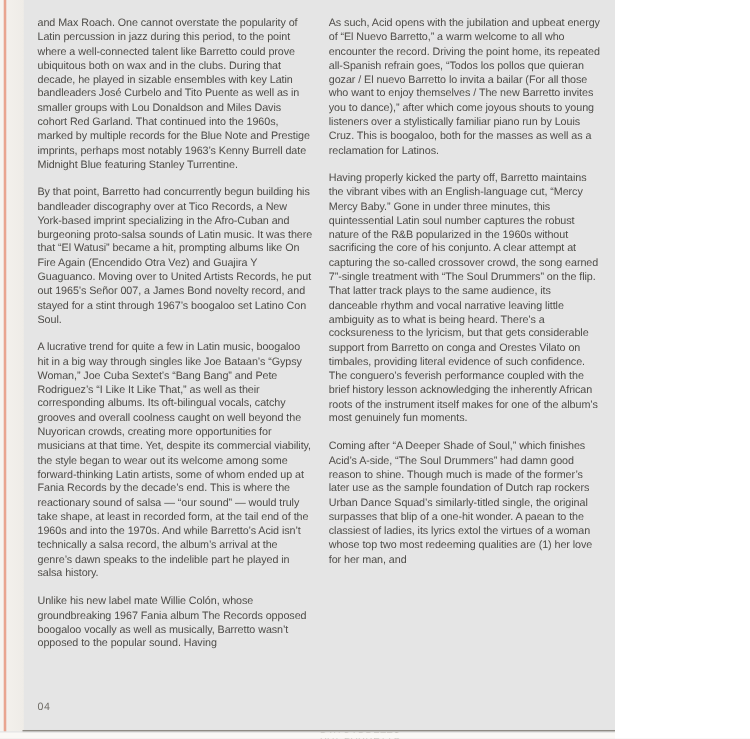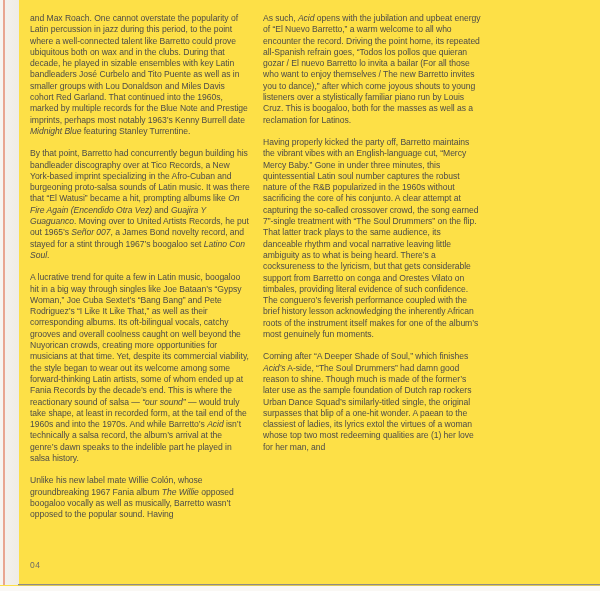--- a/index.html
+++ b/index.html
@@ -3,22 +3,22 @@
 <meta charset="utf-8">
 <style>
   html, body { margin: 0; padding: 0; }
   body {
     width: 600px; height: 591px;
     font-family: "Liberation Sans", sans-serif;
     background: #ffffff;
   }
   .page {
     position: relative;
-    width: 600px; height: 591px;
-    background: #fde047;
+    width: 492px; height: 591px;
+    background: #e5e5e5;
     overflow: hidden;
   }
   
   .edge-white {
     position: absolute; left: 0; top: 0;
     width: 3px; height: 585px;
     background: #f7f4f0;
   }
   .edge-pink {
     position: absolute; left: 3px; top: 0;
@@ -44,21 +44,21 @@
   .col {
     position: absolute; top: 13px;
     font-size: 8.6px;
     line-height: 11.3px;
     letter-spacing: -0.05px;
     color: #4e4c48;
   }
   .col-left  { left: 30px;  width: 220px; }
   .col-right { left: 263px; width: 219px; }
   .para { margin: 0 0 11px 0; }
-  .it { font-style: italic; }
+  .it { }
   .footer-page-number {
     position: absolute; left: 30px; top: 560px;
     font-size: 8.5px; letter-spacing: 0.4px;
     color: #6f6c66;
   }
   .footer-artist {
     position: absolute; left: 256px; top: 584px;
     font-size: 7.6px; letter-spacing: 0.55px;
     color: #7c786f;
   }
@@ -69,21 +69,21 @@
 <div class="page">
 
   <div class="edge-fade"></div>
   <div class="edge-white"></div>
   <div class="edge-pink"></div>
 
   <div class="col col-left">
       <p class="para"><span>and Max Roach. One cannot overstate the popularity of Latin percussion in jazz during this period, to the point where a well-connected talent like Barretto could prove ubiquitous both on wax and in the clubs. During that decade, he played in sizable ensembles with key Latin bandleaders José Curbelo and Tito Puente as well as in smaller groups with Lou Donaldson and Miles Davis cohort Red Garland. That continued into the 1960s, marked by multiple records for the Blue Note and Prestige imprints, perhaps most notably 1963’s Kenny Burrell date </span><span class="it">Midnight Blue</span><span> featuring Stanley Turrentine.</span></p>
       <p class="para"><span>By that point, Barretto had concurrently begun building his bandleader discography over at Tico Records, a New York-based imprint specializing in the Afro-Cuban and burgeoning proto-salsa sounds of Latin music. It was there that “El Watusi” became a hit, prompting albums like </span><span class="it">On Fire Again (Encendido Otra Vez)</span><span> and </span><span class="it">Guajira Y Guaguanco</span><span>. Moving over to United Artists Records, he put out 1965’s </span><span class="it">Señor 007</span><span>, a James Bond novelty record, and stayed for a stint through 1967’s boogaloo set </span><span class="it">Latino Con Soul</span><span>.</span></p>
       <p class="para"><span>A lucrative trend for quite a few in Latin music, boogaloo hit in a big way through singles like Joe Bataan’s “Gypsy Woman,” Joe Cuba Sextet’s “Bang Bang” and Pete Rodriguez’s “I Like It Like That,” as well as their corresponding albums. Its oft-bilingual vocals, catchy grooves and overall coolness caught on well beyond the Nuyorican crowds, creating more opportunities for musicians at that time. Yet, despite its commercial viability, the style began to wear out its welcome among some forward-thinking Latin artists, some of whom ended up at Fania Records by the decade’s end. This is where the reactionary sound of salsa — </span><span class="it">“our sound”</span><span> — would truly take shape, at least in recorded form, at the tail end of the 1960s and into the 1970s. And while Barretto’s </span><span class="it">Acid</span><span> isn’t technically a salsa record, the album’s arrival at the genre’s dawn speaks to the indelible part he played in salsa history.</span></p>
-      <p class="para"><span>Unlike his new label mate Willie Colón, whose groundbreaking 1967 Fania album </span><span class="it">The Willie</span><span> opposed boogaloo vocally as well as musically, Barretto wasn’t opposed to the popular sound. Having</span></p>
+      <p class="para"><span>Unlike his new label mate Willie Colón, whose groundbreaking 1967 Fania album </span><span class="it">The Records</span><span> opposed boogaloo vocally as well as musically, Barretto wasn’t opposed to the popular sound. Having</span></p>
     </div>
 
   <div class="col col-right">
       <p class="para"><span>As such, </span><span class="it">Acid</span><span> opens with the jubilation and upbeat energy of “El Nuevo Barretto,” a warm welcome to all who encounter the record. Driving the point home, its repeated all-Spanish refrain goes, “Todos los pollos que quieran gozar / El nuevo Barretto lo invita a bailar (For all those who want to enjoy themselves / The new Barretto invites you to dance),” after which come joyous shouts to young listeners over a stylistically familiar piano run by Louis Cruz. This is boogaloo, both for the masses as well as a reclamation for Latinos.</span></p>
       <p class="para"><span>Having properly kicked the party off, Barretto maintains the vibrant vibes with an English-language cut, “Mercy Mercy Baby.” Gone in under three minutes, this quintessential Latin soul number captures the robust nature of the R&amp;B popularized in the 1960s without sacrificing the core of his conjunto. A clear attempt at capturing the so-called crossover crowd, the song earned 7”-single treatment with “The Soul Drummers” on the flip. That latter track plays to the same audience, its danceable rhythm and vocal narrative leaving little ambiguity as to what is being heard. There’s a cocksureness to the lyricism, but that gets considerable support from Barretto on conga and Orestes Vilato on timbales, providing literal evidence of such confidence. The conguero’s feverish performance coupled with the brief history lesson acknowledging the inherently African roots of the instrument itself makes for one of the album’s most genuinely fun moments.</span></p>
       <p class="para"><span>Coming after “A Deeper Shade of Soul,” which finishes </span><span class="it">Acid’s</span><span> A-side, “The Soul Drummers” had damn good reason to shine. Though much is made of the former’s later use as the sample foundation of Dutch rap rockers Urban Dance Squad’s similarly-titled single, the original surpasses that blip of a one-hit wonder. A paean to the classiest of ladies, its lyrics extol the virtues of a woman whose top two most redeeming qualities are (1) her love for her man, and</span></p>
     </div>
 
   <div class="footer-page-number">04</div>
 

